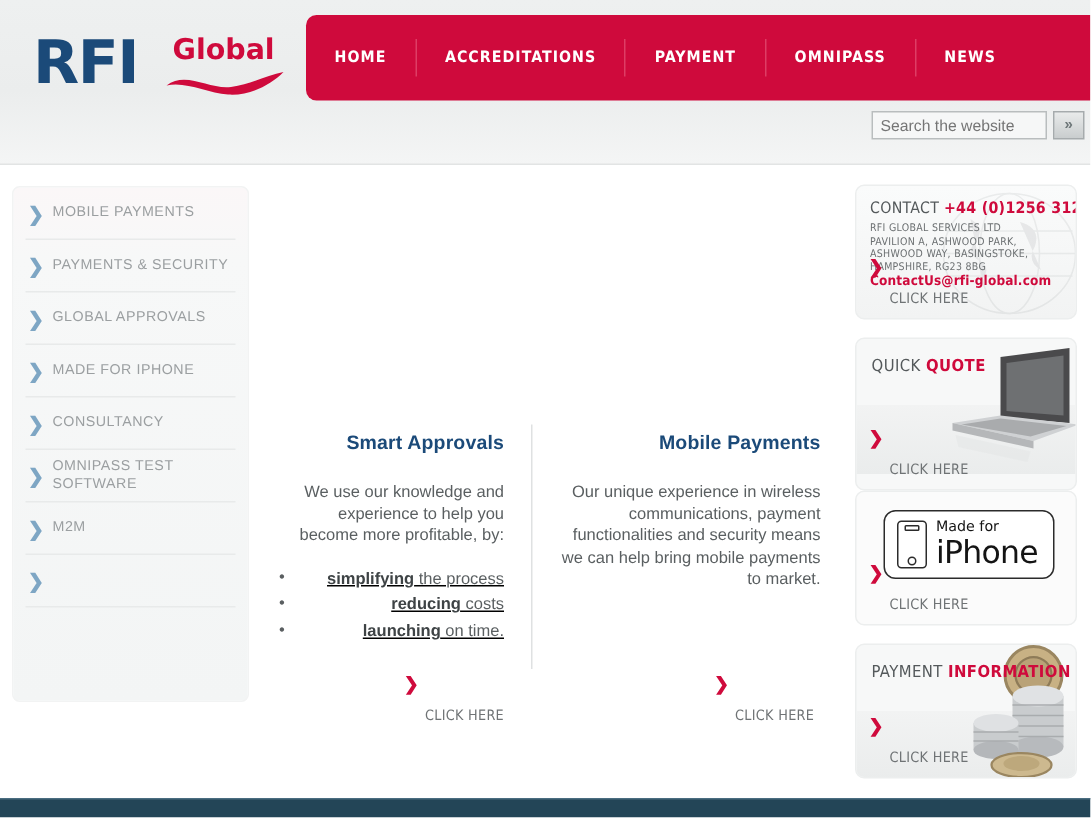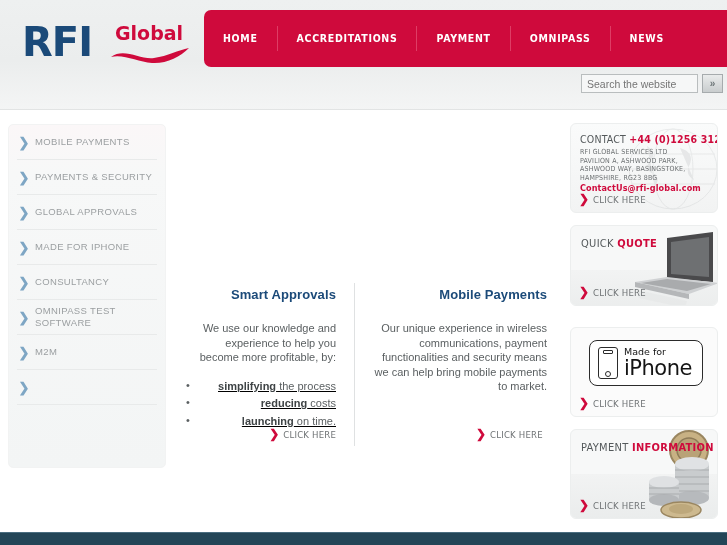--- a/index.html
+++ b/index.html
@@ -134,34 +134,34 @@
   .col-list b{color:#3e4345;}
   .clickhere{
     position:absolute;
     display:flex;align-items:center;cursor:pointer;
   }
   .ch-1{left:186px;top:428px;width:150px;justify-content:flex-end;}
   .ch-2{left:371px;top:428px;width:176px;justify-content:flex-start;padding-left:105px;}
   .ch-chev{color:#cf0a3c;font-size:12px;font-weight:bold;margin-right:4px;line-height:1;}
   .ch-text{
     font-family:"DejaVu Sans Condensed","Liberation Sans", sans-serif;
-    font-size:9.5px;color:#6f7375;letter-spacing:0.2px;
+    font-size:9.5px;color:#6f7375;letter-spacing:0.2px;margin-top:44px;
   }
   
   .rpanel{
     position:absolute;left:570px;width:148px;
     border-radius:6px;
     background:#f7f8f8;
     border:1px solid #eceeee;
     box-sizing:border-box;
     overflow:hidden;
     cursor:pointer;
   }
   .rp-contact{top:123px;height:90px;background:linear-gradient(180deg,#fafbfb 0%,#f2f3f3 100%);}
-  .rp-quote{top:225px;height:81px;}
+  .rp-quote{top:225px;height:102px;}
   .rp-iphone{top:327px;height:90px;background:#fbfbfb;}
   .rp-payment{top:429px;height:90px;}
   .rp-click{
     position:absolute;left:8px;bottom:7px;
     display:flex;align-items:center;z-index:4;
   }
   
   .contact-head{
     position:absolute;left:9px;top:9px;
     font-family:"DejaVu Sans Condensed","Liberation Sans", sans-serif;

